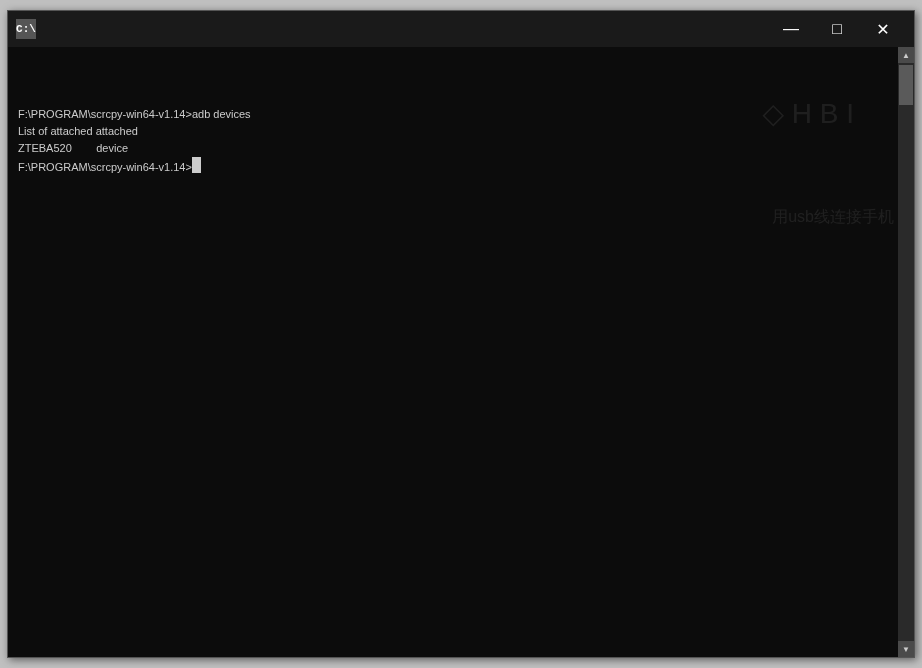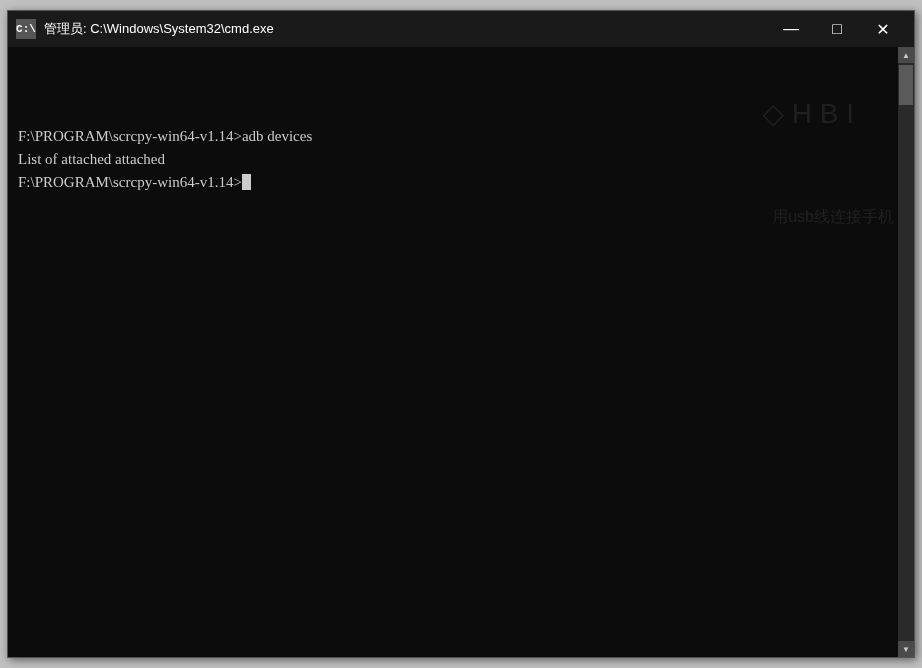--- a/index.html
+++ b/index.html
@@ -87,22 +87,22 @@
       flex: 1;
       position: relative;
       overflow: hidden;
       display: flex;
     }
 
     .terminal-content {
       flex: 1;
       padding: 8px 10px;
       color: #cccccc;
-      font-family: Liberation Serif, serif;
-      font-size: 15px;
+      font-family: Liberation Sans, sans-serif;
+      font-size: 11px;
       line-height: 1.55;
       white-space: pre;
       overflow: hidden;
     }
 
     .scrollbar {
       width: 16px;
       background: #1a1a1a;
       display: flex;
       flex-direction: column;
@@ -171,32 +171,31 @@
   </style>
 </head>
 <body>
 
 <div class="window">
 
   <div class="title-bar">
     <div class="title-bar-icon">
       <span class="title-bar-icon-inner">C:\</span>
     </div>
-    <span class="title-bar-text">管理员: C:\Windows\System32\cmd.exe</span>
     <div class="title-bar-controls">
       <button class="title-btn">—</button>
       <button class="title-btn">□</button>
       <button class="title-btn close-btn">✕</button>
     </div>
   </div>
 
   <div class="terminal-body">
     <div class="terminal-content">
       
-    <div>F:\PROGRAM\scrcpy-win64-v1.14&gt;adb devices</div><div>List of attached attached</div><div></div><div>F:\PROGRAM\scrcpy-win64-v1.14&gt;<span class="cursor"></span></div></div>
+    <div>F:\PROGRAM\scrcpy-win64-v1.14&gt;adb devices</div><div>List of attached attached</div><div>ZTEBA520        device</div><div></div><div>F:\PROGRAM\scrcpy-win64-v1.14&gt;<span class="cursor"></span></div></div>
 
     <div class="scrollbar">
       <div class="scrollbar-btn">▲</div>
       <div class="scrollbar-track">
         <div class="scrollbar-thumb"></div>
       </div>
       <div class="scrollbar-btn">▼</div>
     </div>
 
     <div class="background-bleed">

